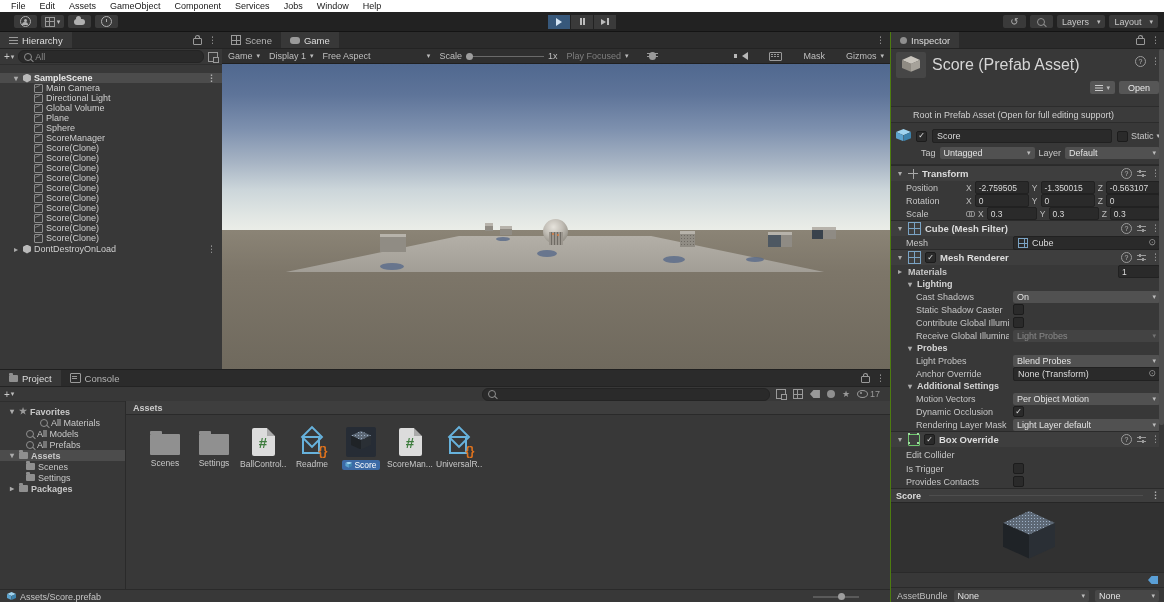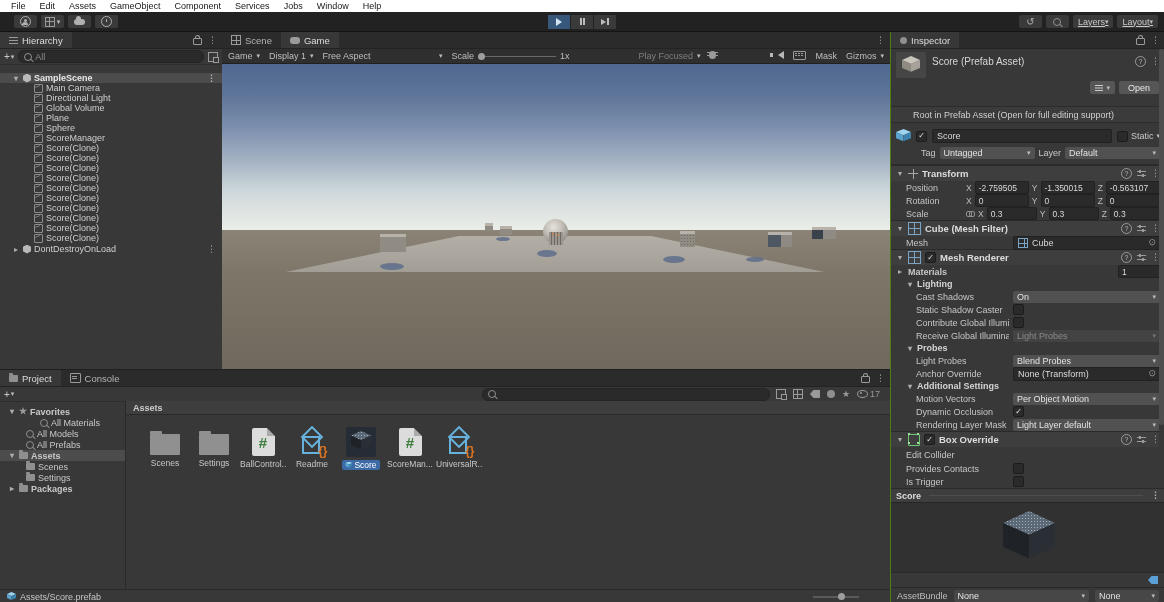--- a/index.html
+++ b/index.html
@@ -11,21 +11,21 @@
   .toolbar{height:19px;background:#222222;border-bottom:1px solid #141414;display:flex;align-items:center;position:relative;}
   .tb-left{display:flex;gap:4px;margin-left:14px;}
   .tb-btn{height:13px;min-width:17px;background:#3a3a3a;border-radius:2px;display:flex;align-items:center;justify-content:center;gap:2px;color:#b8b8b8;padding:0 3px;}
   .transport{position:absolute;left:50%;transform:translateX(-50%);display:flex;gap:1px;}
   .tp-btn{width:22px;height:14px;background:#3a3a3a;display:flex;align-items:center;justify-content:center;gap:1px;}
   .tp-btn.active{background:#37587b;}
   .play-tri{width:0;height:0;border-left:6px solid #d4e4f4;border-top:4px solid transparent;border-bottom:4px solid transparent;}
   .bar{width:2px;height:7px;background:#bcbcbc;}
   .tri-s{width:0;height:0;border-left:5px solid #bcbcbc;border-top:3.5px solid transparent;border-bottom:3.5px solid transparent;}
   .tb-right{margin-left:auto;display:flex;gap:4px;margin-right:6px;align-items:center;}
-  .tb-drop{height:13px;background:#3a3a3a;border-radius:2px;padding:0 5px;display:flex;align-items:center;font-size:9px;color:#c8c8c8;text-decoration:underline;}
+  .tb-drop{height:13px;background:#3a3a3a;border-radius:2px;padding:0 5px;display:flex;align-items:center;gap:8px;font-size:9px;color:#c8c8c8;}
   .darr{font-size:7px;color:#bdbdbd;}
   
   .i-person{width:9px;height:9px;border-radius:50%;border:1px solid #b0b0b0;position:relative;}
   .i-person::before{content:'';position:absolute;left:2.5px;top:1.5px;width:3px;height:3px;border-radius:50%;background:#b0b0b0;}
   .i-person::after{content:'';position:absolute;left:1px;top:5px;width:6px;height:3px;border-radius:3px 3px 0 0;background:#b0b0b0;}
   .i-cloud{width:11px;height:6px;background:#b0b0b0;border-radius:4px;position:relative;}
   .i-cloud::before{content:'';position:absolute;left:2px;top:-3px;width:5px;height:5px;border-radius:50%;background:#b0b0b0;}
   .i-clock{width:9px;height:9px;border-radius:50%;border:1px solid #b0b0b0;position:relative;}
   .i-clock::before{content:'';position:absolute;left:3.5px;top:1.5px;width:1px;height:3px;background:#b0b0b0;}
   .i-mag{width:6px;height:6px;border:1px solid #8f8f8f;border-radius:50%;position:relative;flex:0 0 auto;}
@@ -84,21 +84,21 @@
   .hrow.scene{padding-left:12px;background:#4c4c4c;color:#e8e8e8;font-weight:bold;}
   .hrow.ddol{padding-left:12px;margin-top:1px;}
   .go-icon{width:7px;height:7px;border:1px solid #8d8d8d;border-radius:1px;flex:0 0 auto;position:relative;}
   .go-icon::before{content:'';position:absolute;left:0;top:1.5px;width:5px;height:1px;background:#8d8d8d;transform:rotate(-20deg);}
   .scene-icon{width:8px;height:9px;background:#b9b9b9;clip-path:polygon(50% 0,100% 25%,100% 75%,50% 100%,0 75%,0 25%);flex:0 0 auto;}
   .hlabel{white-space:nowrap;overflow:hidden;}
   .rowkebab{margin-left:auto;padding-right:6px;}
   
   .gametoolbar{height:14px;background:#2f2f2f;border-bottom:1px solid #202020;display:flex;align-items:center;gap:9px;padding:0 6px;font-size:9px;color:#bfbfbf;}
   .gt-item{display:flex;align-items:center;gap:4px;white-space:nowrap;}
-  .gt-right{margin-left:auto;display:flex;align-items:flex-start;gap:9px;}
+  .gt-right{margin-left:auto;display:flex;align-items:center;gap:21px;}
   .dim{color:#7f7f7f;}
   .sl-track{width:78px;height:1px;background:#6a6a6a;position:relative;}
   .sl-knob{position:absolute;left:0;top:-3px;width:7px;height:7px;border-radius:50%;background:#9e9e9e;}
   .gameview{position:relative;height:306px;overflow:hidden;}
   .sky{position:absolute;left:0;top:0;right:0;height:170px;background:linear-gradient(180deg,#50688f 0%,#5e7499 18%,#7d90ae 38%,#a7b4c4 58%,#ccd6da 74%,#e2e7e4 90%,#edefe9 100%);}
   .ground{position:absolute;left:0;top:166px;right:0;bottom:0;background:linear-gradient(180deg,#8b8476 0%,#7d7669 30%,#6f695d 100%);}
   .plane3d{position:absolute;left:60px;top:170px;width:546px;height:40px;background:linear-gradient(180deg,#b4b0a8,#a19d95);clip-path:polygon(32.4% 5%,67.6% 5%,99.3% 95%,0.7% 95%);}
   .gshadow{position:absolute;background:#5d6d8b;border-radius:50%;opacity:.85;}
   .gcube{position:absolute;background:#908c84;}
   .gcube::before{content:'';position:absolute;left:0;right:0;top:0;height:3px;background:#b7b3ab;}
@@ -140,21 +140,21 @@
   .c3d .fleft{left:0;top:22%;width:50%;height:66%;clip-path:polygon(0 0,100% 33%,100% 100%,0 67%);}
   .c3d .fright{left:50%;top:22%;width:50%;height:66%;clip-path:polygon(0 33%,100% 0,100% 67%,0 100%);}
   .cube-blue .ftop{background:#9fd4f0;}.cube-blue .fleft{background:#5ba3cf;}.cube-blue .fright{background:#3d83ad;}
   .cube-dark .ftop{background:#5d6875;background-image:radial-gradient(circle,#9db0c6 0.7px,transparent 0.9px);background-size:3px 3px;}
   .cube-dark .fleft{background:#1f2327;}.cube-dark .fright{background:#2a2f35;}
   .cube-gray .ftop{background:#c9c5bd;}.cube-gray .fleft{background:#8f8b83;}.cube-gray .fright{background:#a6a29a;}
   
   .insp-scroll{position:absolute;top:16px;left:0;right:0;bottom:114px;overflow:hidden;}
   .prefab-header{display:flex;align-items:flex-start;gap:6px;padding:4px 5px 0 5px;}
   .ph-thumb{width:30px;height:26px;background:#464646;border-radius:2px;position:relative;}
-  .ph-title{font-size:10px;color:#d6d6d6;margin-top:4px;}
+  .ph-title{font-size:16px;color:#d6d6d6;margin-top:4px;}
   .ph-right{margin-left:auto;display:flex;gap:5px;margin-top:4px;align-items:center;}
   .ph-row2{display:flex;justify-content:flex-end;gap:4px;padding:3px 6px 0 0;}
   .btn{background:#565656;border-radius:2px;height:13px;display:flex;align-items:center;justify-content:center;font-size:9px;color:#e8e8e8;padding:0 9px;}
   .btn.small{padding:0 5px;gap:3px;}
   .i-list{width:8px;height:6px;position:relative;}
   .i-list::before{content:'';position:absolute;left:0;top:0;width:8px;height:1px;background:#cccccc;box-shadow:0 2.5px 0 #cccccc,0 5px 0 #cccccc;}
   .banner{height:15px;background:#3b3b3b;border-top:1px solid #2c2c2c;border-bottom:1px solid #2c2c2c;display:flex;align-items:center;padding-left:22px;font-size:9px;color:#cfcfcf;margin-top:12px;}
   .go-block{padding:5px 5px 4px 5px;border-bottom:1px solid #2c2c2c;}
   .go-row1{display:flex;align-items:center;gap:5px;height:16px;}
   .go-row2{display:flex;align-items:center;gap:4px;height:14px;padding-left:25px;margin-top:2px;}
@@ -848,27 +848,27 @@
               <span class="i-help">?</span>
               <span class="i-preset"></span>
               <span class="kebab">⋮</span>
             </div>
         </div>
         <div id="boxcollider-rows">
             <div class="prow" style="height:15px">
               <span class="plabel">Edit Collider</span>
             </div>
             <div class="prow">
+              <span class="plabel">Is Trigger</span>
+              <div class="pctrl">
+                <span class="checkbox"></span>
+              </div>
+            </div>
+            <div class="prow">
               <span class="plabel">Provides Contacts</span>
-              <div class="pctrl">
-                <span class="checkbox"></span>
-              </div>
-            </div>
-            <div class="prow">
-              <span class="plabel">Is Trigger</span>
               <div class="pctrl">
                 <span class="checkbox"></span>
               </div>
             </div>
           </div>
       </div>
 
       <div class="insp-sb">
           <span class="thumb"></span>
         </div>

